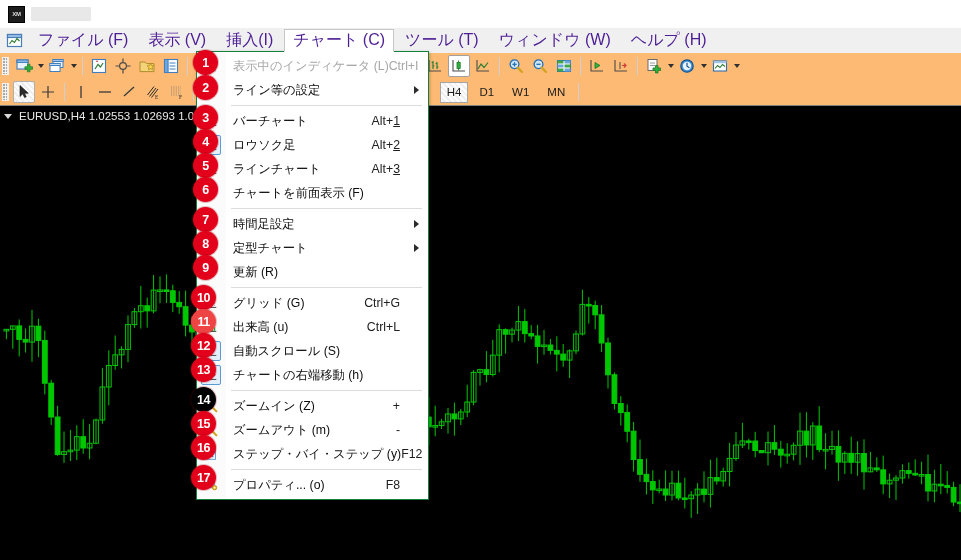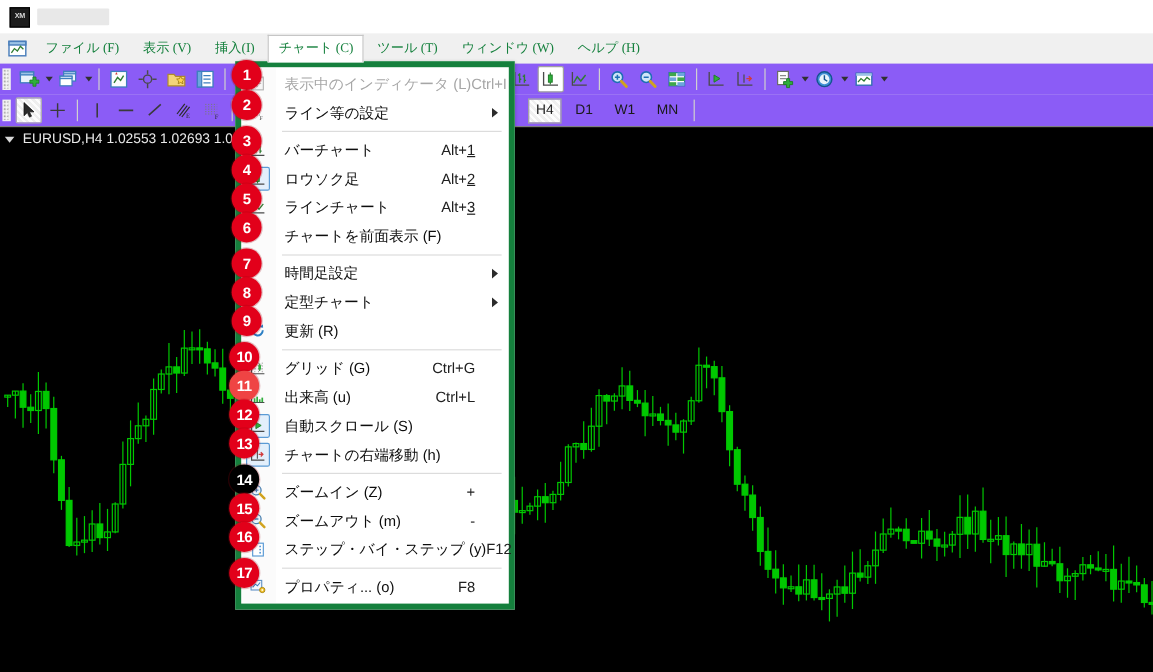--- a/index.html
+++ b/index.html
@@ -33,31 +33,31 @@
   .menubar{
     position:absolute;left:0;top:28px;width:961px;height:25px;
     background:#f0f0f0;display:flex;align-items:center;
     border-bottom:0px;
   }
   .mb-icon{
     width:18px;height:18px;margin-left:6px;margin-right:4px;position:relative;
     flex:none;
   }
   .mb-item{
-    font-size:11px;color:#15803d;padding:3px 9px 4px 9px;margin:0 1px;
-    white-space:nowrap;cursor:default;line-height:16px;font-family:Liberation Serif, serif;
+    font-size:16px;color:#4c1d95;padding:3px 9px 4px 9px;margin:0 1px;
+    white-space:nowrap;cursor:default;line-height:16px;
   }
   .mb-item.active{
     background:#ffffff;border:1px solid #c6c6c6;border-bottom:1px solid #ffffff;
     padding:2px 8px 3px 8px;position:relative;z-index:60;
   }
 
   
   .toolbar{
-    position:absolute;left:0;width:961px;height:26px;background:#8b5cf6;
+    position:absolute;left:0;width:961px;height:26px;background:#fdba74;
     display:flex;align-items:center;
   }
   .toolbar1{top:53px;}
   .toolbar2{top:79px;}
   .grip{
     width:7px;height:18px;margin:0 3px 0 2px;flex:none;
     background:
       linear-gradient(to bottom,#f0f0f0 0,#f0f0f0 100%);
     position:relative;
   }
@@ -117,21 +117,21 @@
   }
   .chartlabel .dd{
     width:0;height:0;border-left:4px solid transparent;border-right:4px solid transparent;
     border-top:5px solid #d8d8d8;margin-right:2px;
   }
   .candles{position:absolute;left:0;top:0;width:961px;height:455px;}
 
   
   .menu{
     position:absolute;left:196px;top:51px;width:233px;
-    background:#ffffff;border:5px solid #15803d;
+    background:#ffffff;border:1px solid #15803d;
     box-shadow:1px 1px 3px rgba(0,0,0,.22);
     z-index:50;padding:2px 0 2px 0;box-sizing:border-box;
   }
   .menu .gutter{
     position:absolute;left:1px;top:1px;width:28px;bottom:1px;background:#fbfbfb;
   }
   .mrow{
     position:relative;height:24px;display:flex;align-items:center;
     padding-left:0px;z-index:2;
   }

